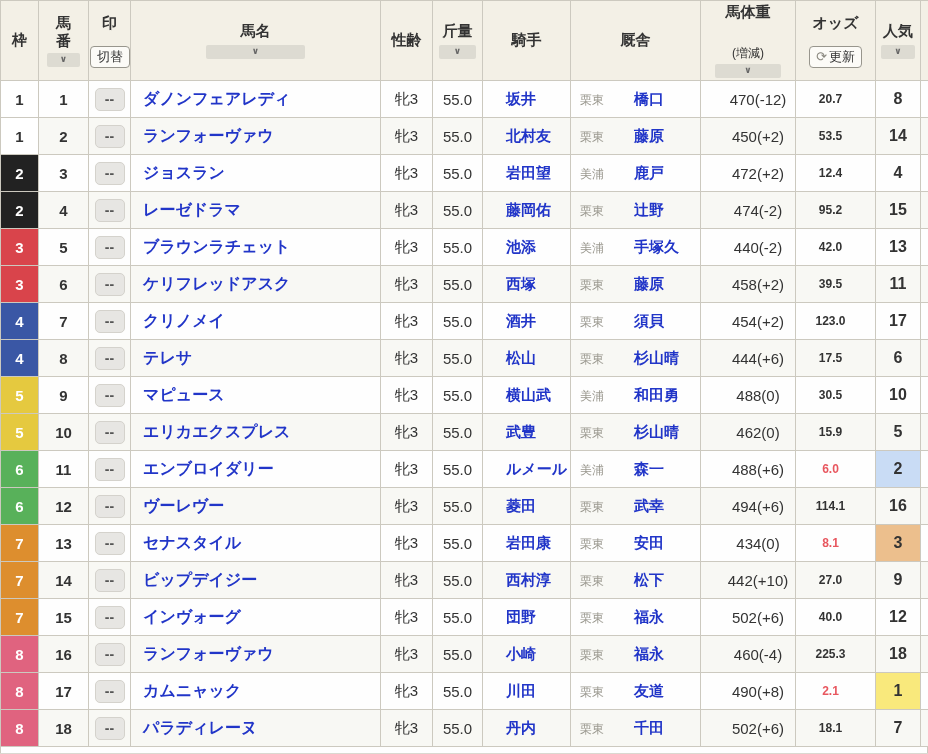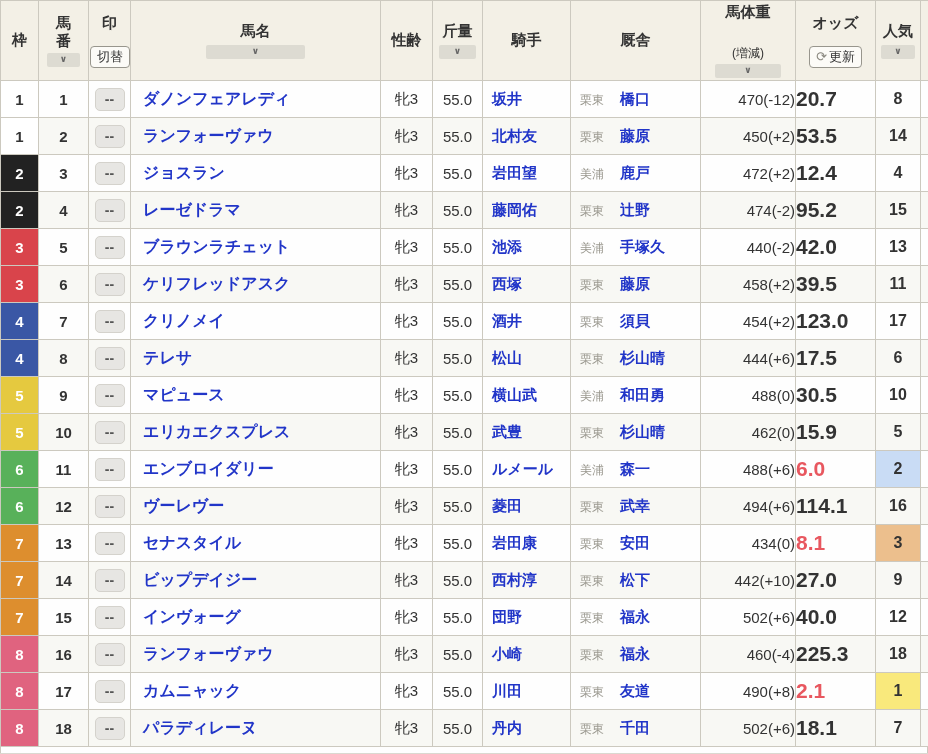--- a/index.html
+++ b/index.html
@@ -26,25 +26,25 @@
   .refresh-glyph { color:#8a887f; font-size:13px; margin-right:2px; }
 
   .mark-btn { display:inline-block; width:30px; height:23px; line-height:21px; background:#e7e6e3;
               border:1px solid #d4d2cc; border-radius:5px; color:#555; font-weight:bold; font-size:14px; cursor:pointer; }
 
   td.frame { font-weight:bold; font-size:15px; }
   td.num { font-weight:bold; font-size:15px; }
   td.name { text-align:left; padding-left:12px; }
   td.name a { color:#2135c8; font-weight:bold; font-size:16px; text-decoration:none; }
   td.jockey { text-align:left; padding-left:9px; }
-  td.jockey a, td.stable a { color:#2135c8; font-weight:bold; font-size:15px; text-decoration:none; }
+  td.jockey a, td.stable a { color:#2135c8; font-weight:bold; font-size:15px; text-decoration:none;margin-left:14px; }
   td.stable { text-align:left; padding-left:9px; }
   td.stable .region { color:#9a988f; font-size:12px; margin-right:16px; font-weight:normal; }
-  td.bw { text-align:right; padding-left:20px; }
-  td.odds { text-align:left; padding-right:10px; font-weight:bold; font-size:21px; }
+  td.bw { text-align:center; padding-left:20px; }
+  td.odds { text-align:center; padding-right:10px; font-weight:bold; font-size:12px; }
   td.odds.hot { color:#e8575f; }
   td.pop { font-weight:bold; font-size:16px; }
 
   
   .f1 { background:#ffffff !important; color:#333; }
   .f2 { background:#222222 !important; color:#fff; }
   .f3 { background:#d9444b !important; color:#fff; }
   .f4 { background:#3a57a5 !important; color:#fff; }
   .f5 { background:#e5c93f !important; color:#fff; }
   .f6 { background:#58b15a !important; color:#fff; }

